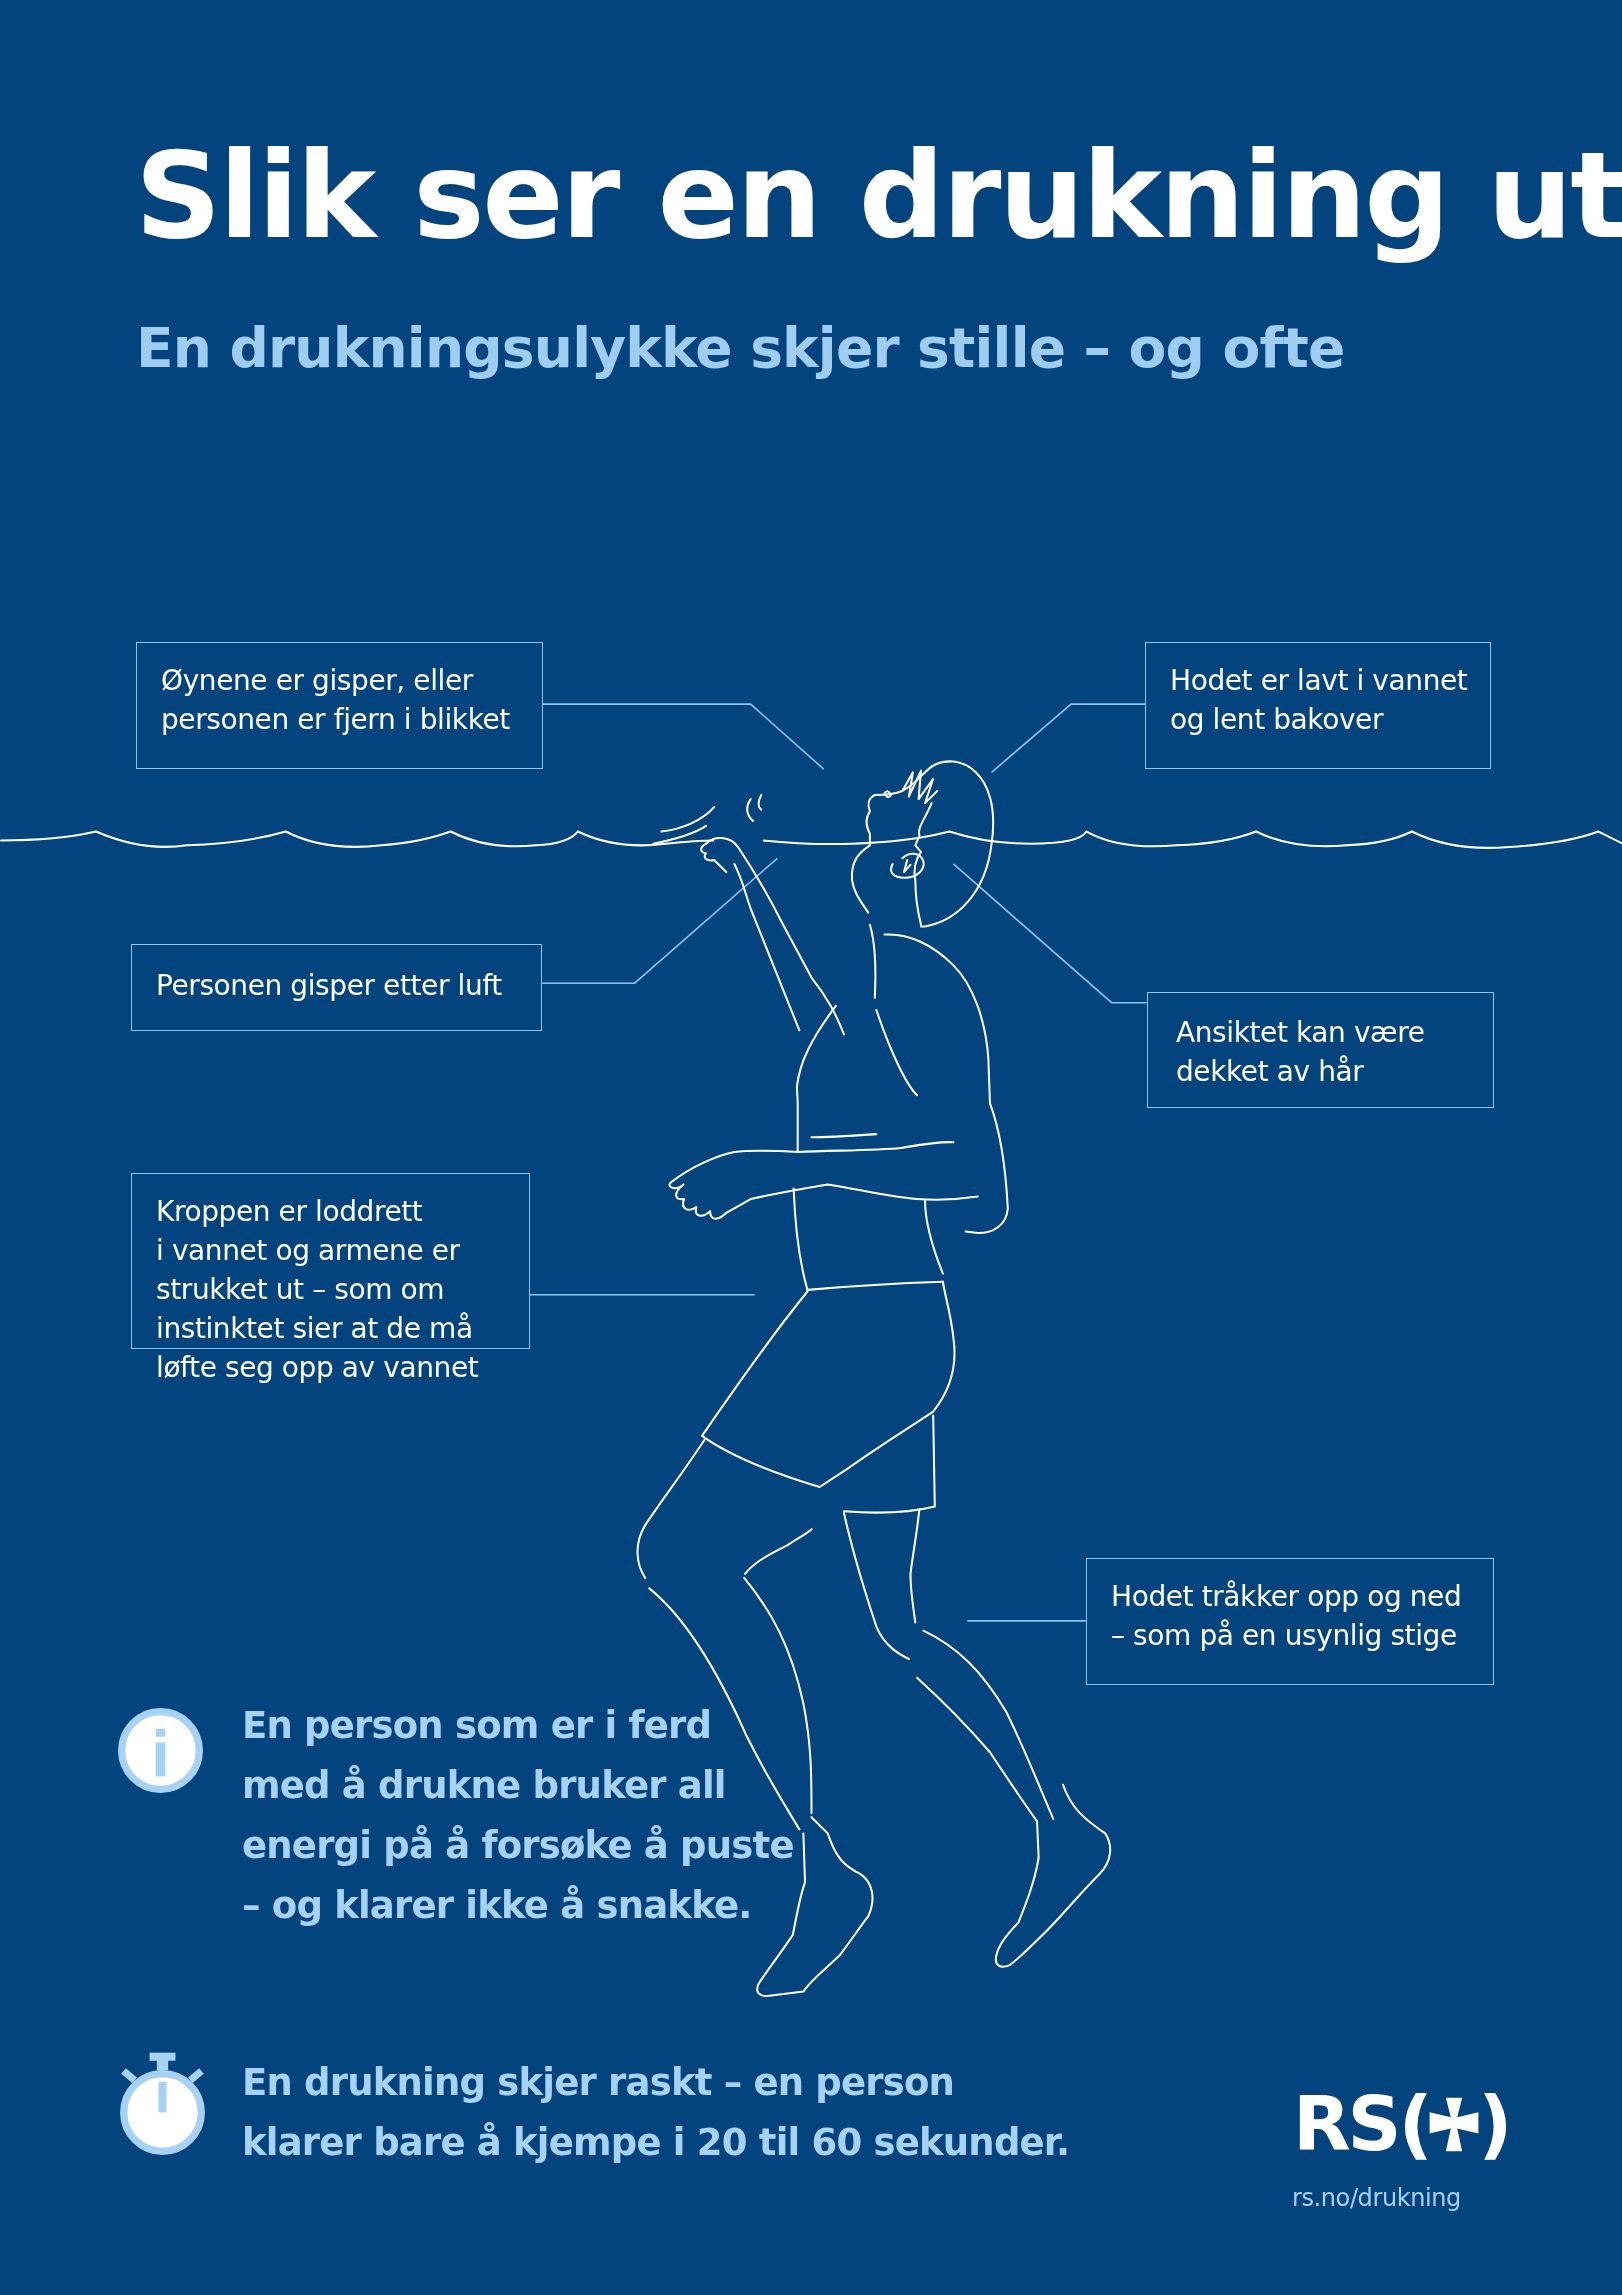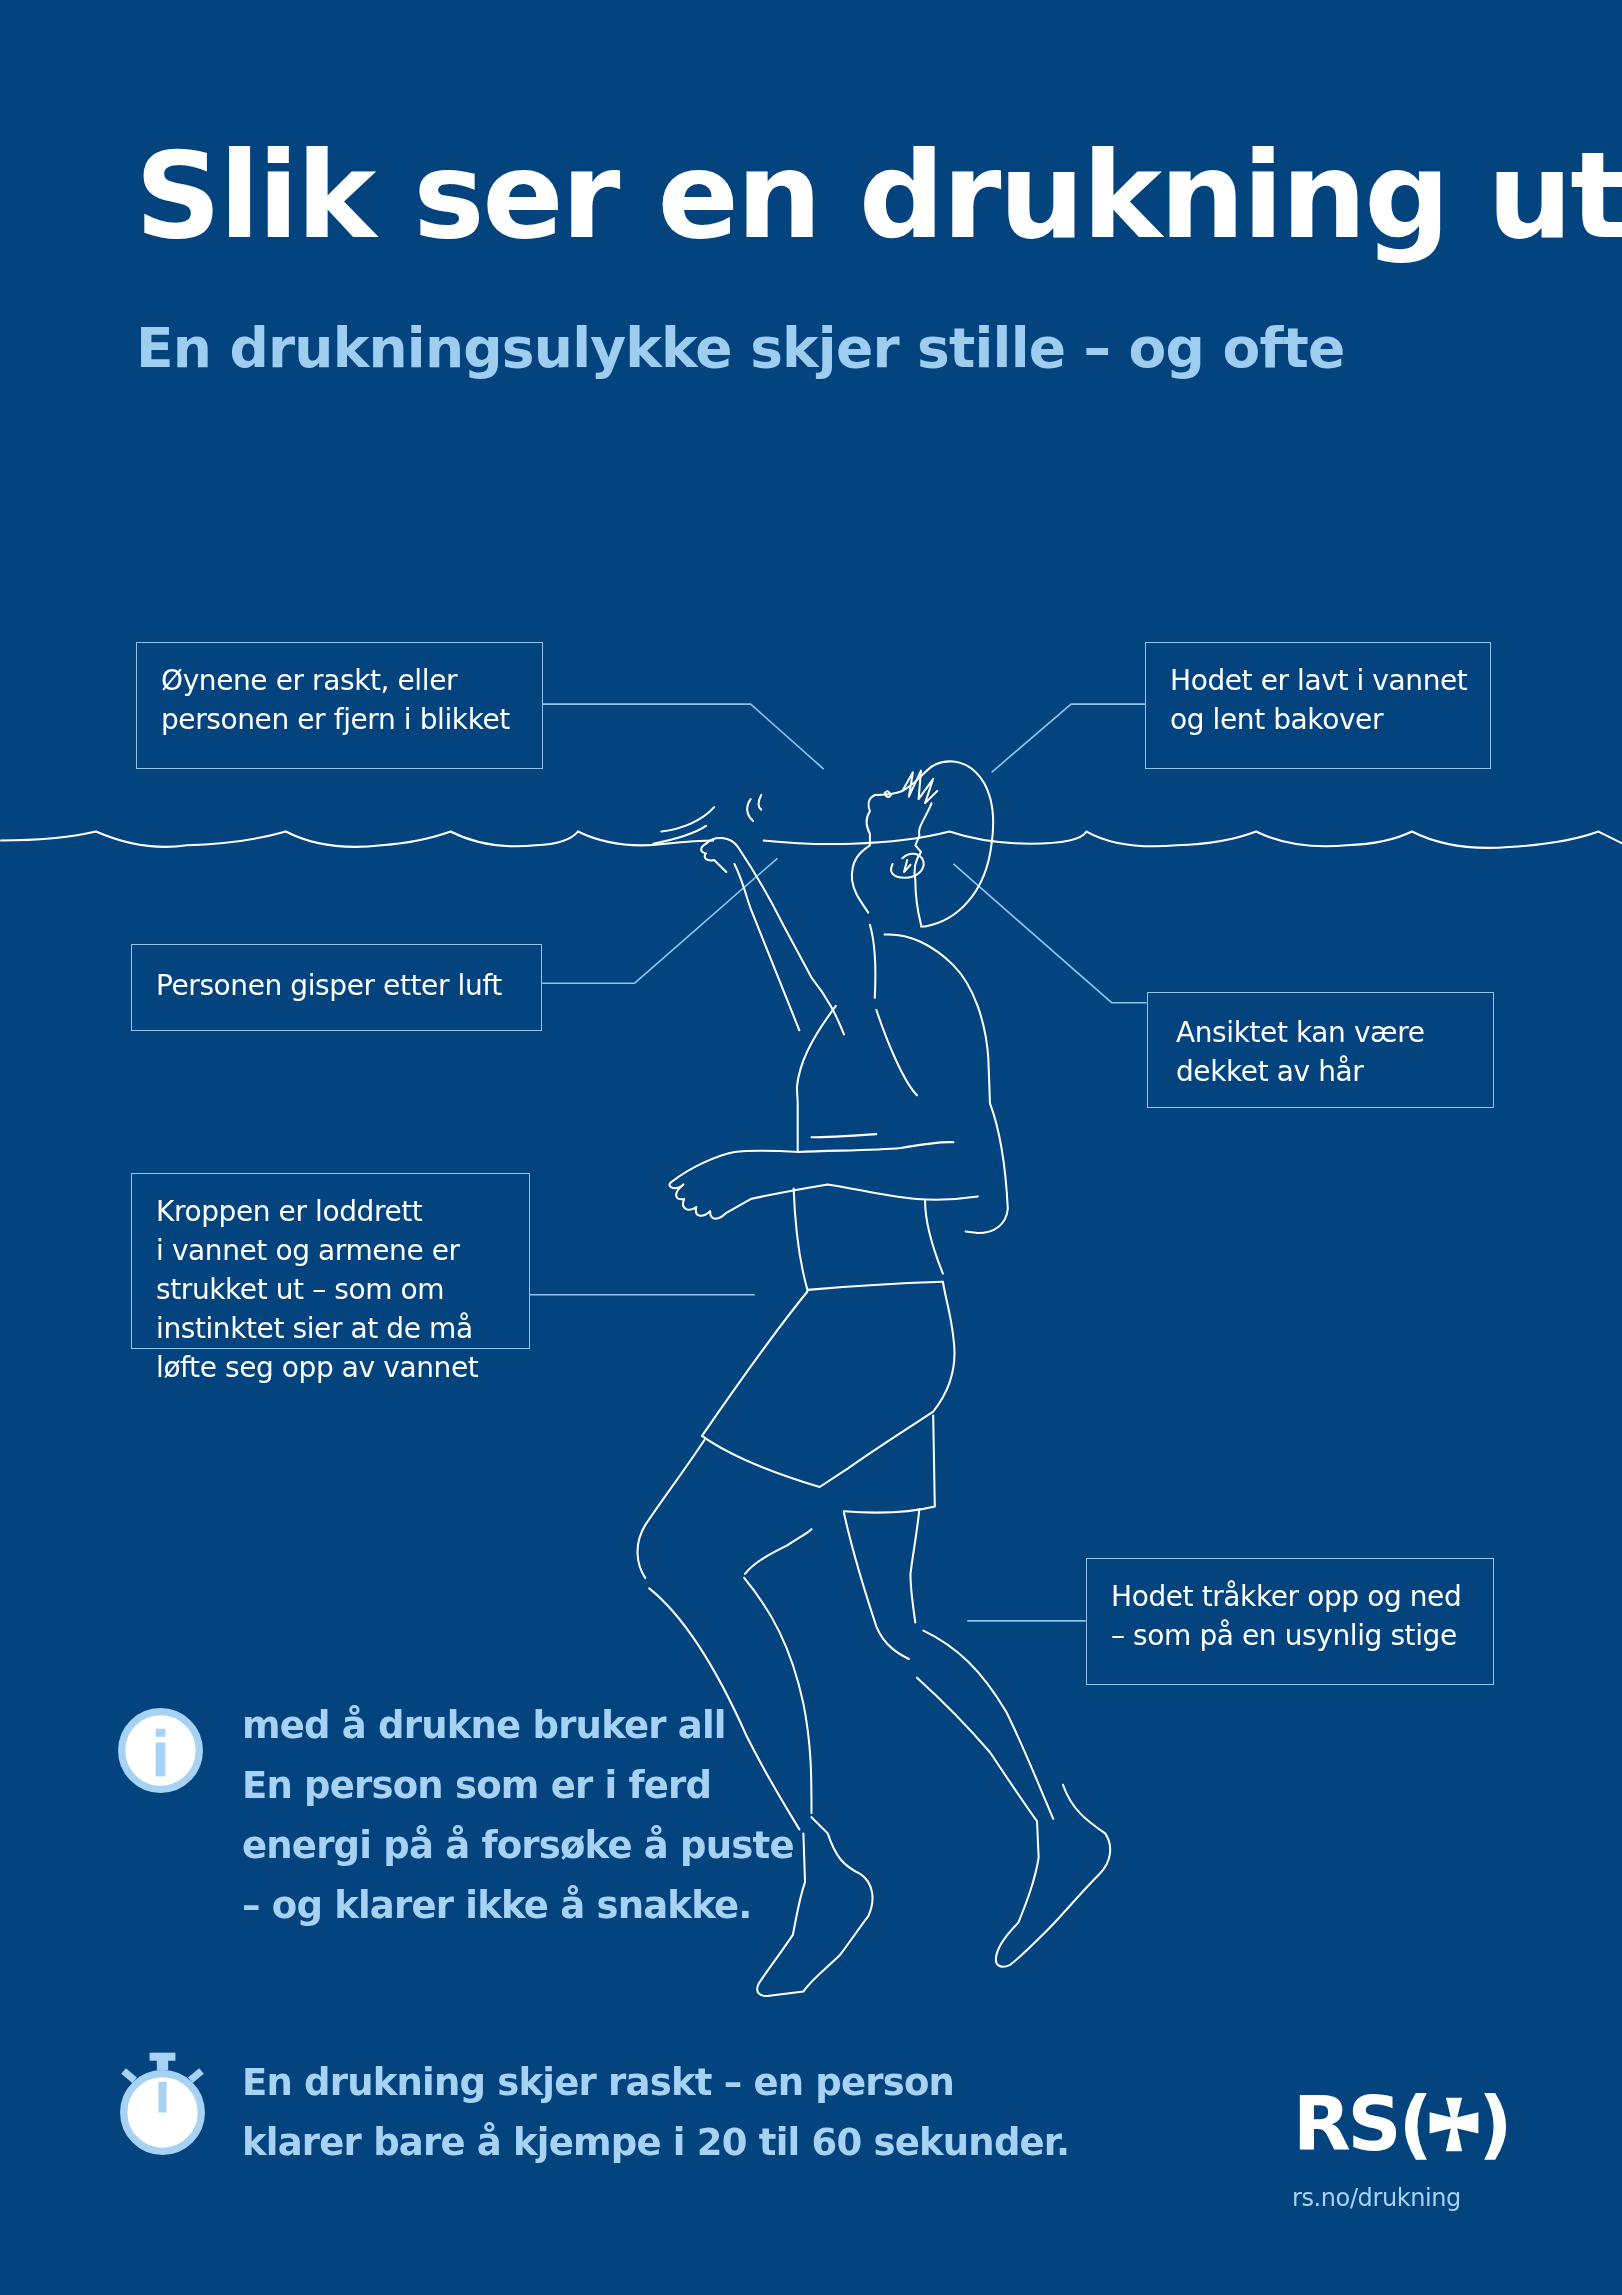--- a/index.html
+++ b/index.html
@@ -140,21 +140,21 @@
     <path d="M1040,1865 C1050,1910 1065,1960 1080,2005 C1090,2030 1110,2040 1120,2045"></path>
     <path d="M1133,1860 C1130,1890 1125,1915 1122,1940 C1122,1960 1125,1980 1128,2000"></path>
     <path d="M1138,2010 C1180,2030 1210,2060 1240,2110 C1260,2150 1280,2200 1298,2242"></path>
     <path d="M1130,2068 C1160,2095 1190,2125 1220,2160 C1240,2190 1260,2220 1278,2245"></path>
 
     <path d="M1278,2245 L1280,2290 C1275,2320 1265,2345 1255,2370 C1240,2385 1230,2400 1228,2410 C1225,2422 1232,2428 1245,2422 C1260,2410 1275,2395 1290,2380 C1310,2360 1330,2335 1355,2310 C1370,2295 1372,2275 1362,2260 C1340,2245 1320,2230 1310,2200"></path>
   </g>
 </svg>
 
 <div class="callout" style="left:136px; top:642px; width:407px; height:127px;">
-  <span>Øynene er raskt, eller</span>
+  <span>Øynene er gisper, eller</span>
   <span>personen er fjern i blikket</span>
 </div>
 
 <div class="callout" style="left:1145px; top:642px; width:346px; height:127px;">
   <span>Hodet er lavt i vannet</span>
   <span>og lent bakover</span>
 </div>
 
 <div class="callout" style="left:131px; top:944px; width:411px; height:87px; padding-top:21px;">
   <span>Personen gisper etter luft</span>
@@ -177,22 +177,22 @@
   <span>Hodet tråkker opp og ned</span>
   <span>– som på en usynlig stige</span>
 </div>
 
 <svg class="icon" style="left:116px; top:1706px;" width="89" height="89" viewBox="0 0 110 110">
   <circle cx="55" cy="55" r="48" fill="#ffffff" stroke="#a7d2f3" stroke-width="9"></circle>
   <rect x="49" y="28" width="12" height="10" fill="#a7d2f3"></rect>
   <rect x="49" y="45" width="12" height="42" fill="#a7d2f3"></rect>
 </svg>
 <div class="fact" style="top:1696px;">
+  <span>En person som er i ferd</span>
   <span>med å drukne bruker all</span>
-  <span>En person som er i ferd</span>
   <span>energi på å forsøke å puste</span>
   <span>– og klarer ikke å snakke.</span>
 </div>
 
 <svg class="icon" style="left:114px; top:2049px;" width="97" height="110" viewBox="0 0 120 135">
   <rect x="44" y="4" width="32" height="10" fill="#a7d2f3"></rect>
   <rect x="53" y="12" width="14" height="14" fill="#a7d2f3"></rect>
   <rect x="10" y="28" width="18" height="9" fill="#a7d2f3" transform="rotate(40 19 32)"></rect>
   <rect x="92" y="28" width="18" height="9" fill="#a7d2f3" transform="rotate(-40 101 32)"></rect>
   <circle cx="60" cy="78" r="48" fill="#ffffff" stroke="#a7d2f3" stroke-width="9"></circle>

